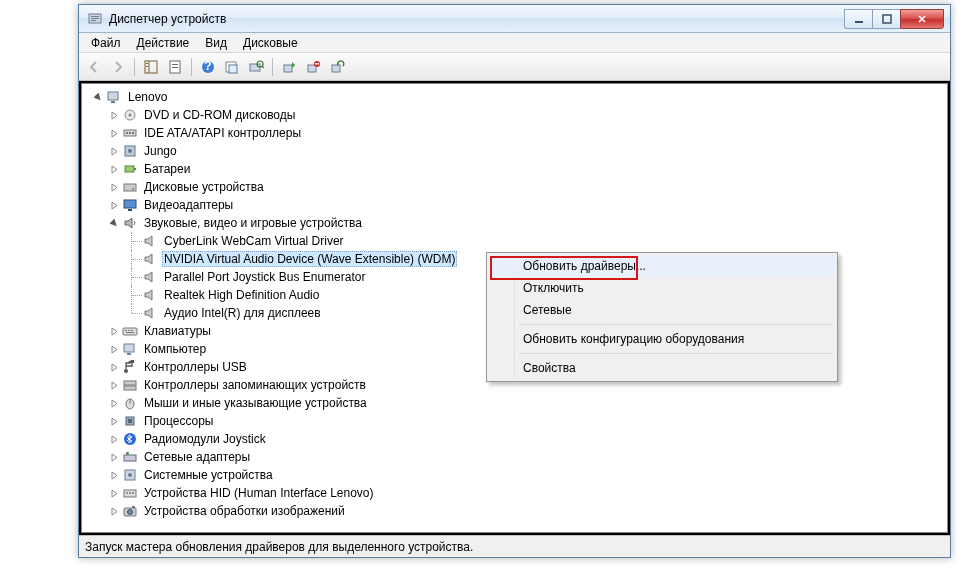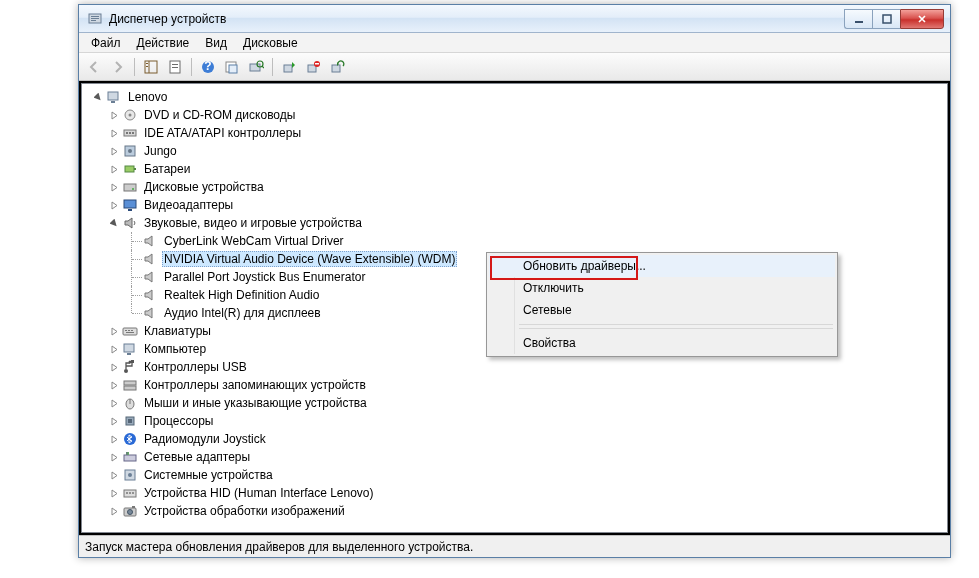--- a/index.html
+++ b/index.html
@@ -505,17 +505,18 @@
   </div>
 </div>
 
 <div class="context-menu">
   <div class="cm-gutter"></div>
   <div id="cm-items">
       <div class="cm-item highlighted">Обновить драйверы...</div>
       <div class="cm-item">Отключить</div>
       <div class="cm-item">Сетевые</div>
       <div class="cm-sep"></div>
+      <div class="cm-item">Обновить конфигурацию оборудования</div>
       <div class="cm-sep"></div>
       <div class="cm-item bold">Свойства</div>
     </div>
 </div>
 <div class="red-box"></div>
 
 </body></html>

